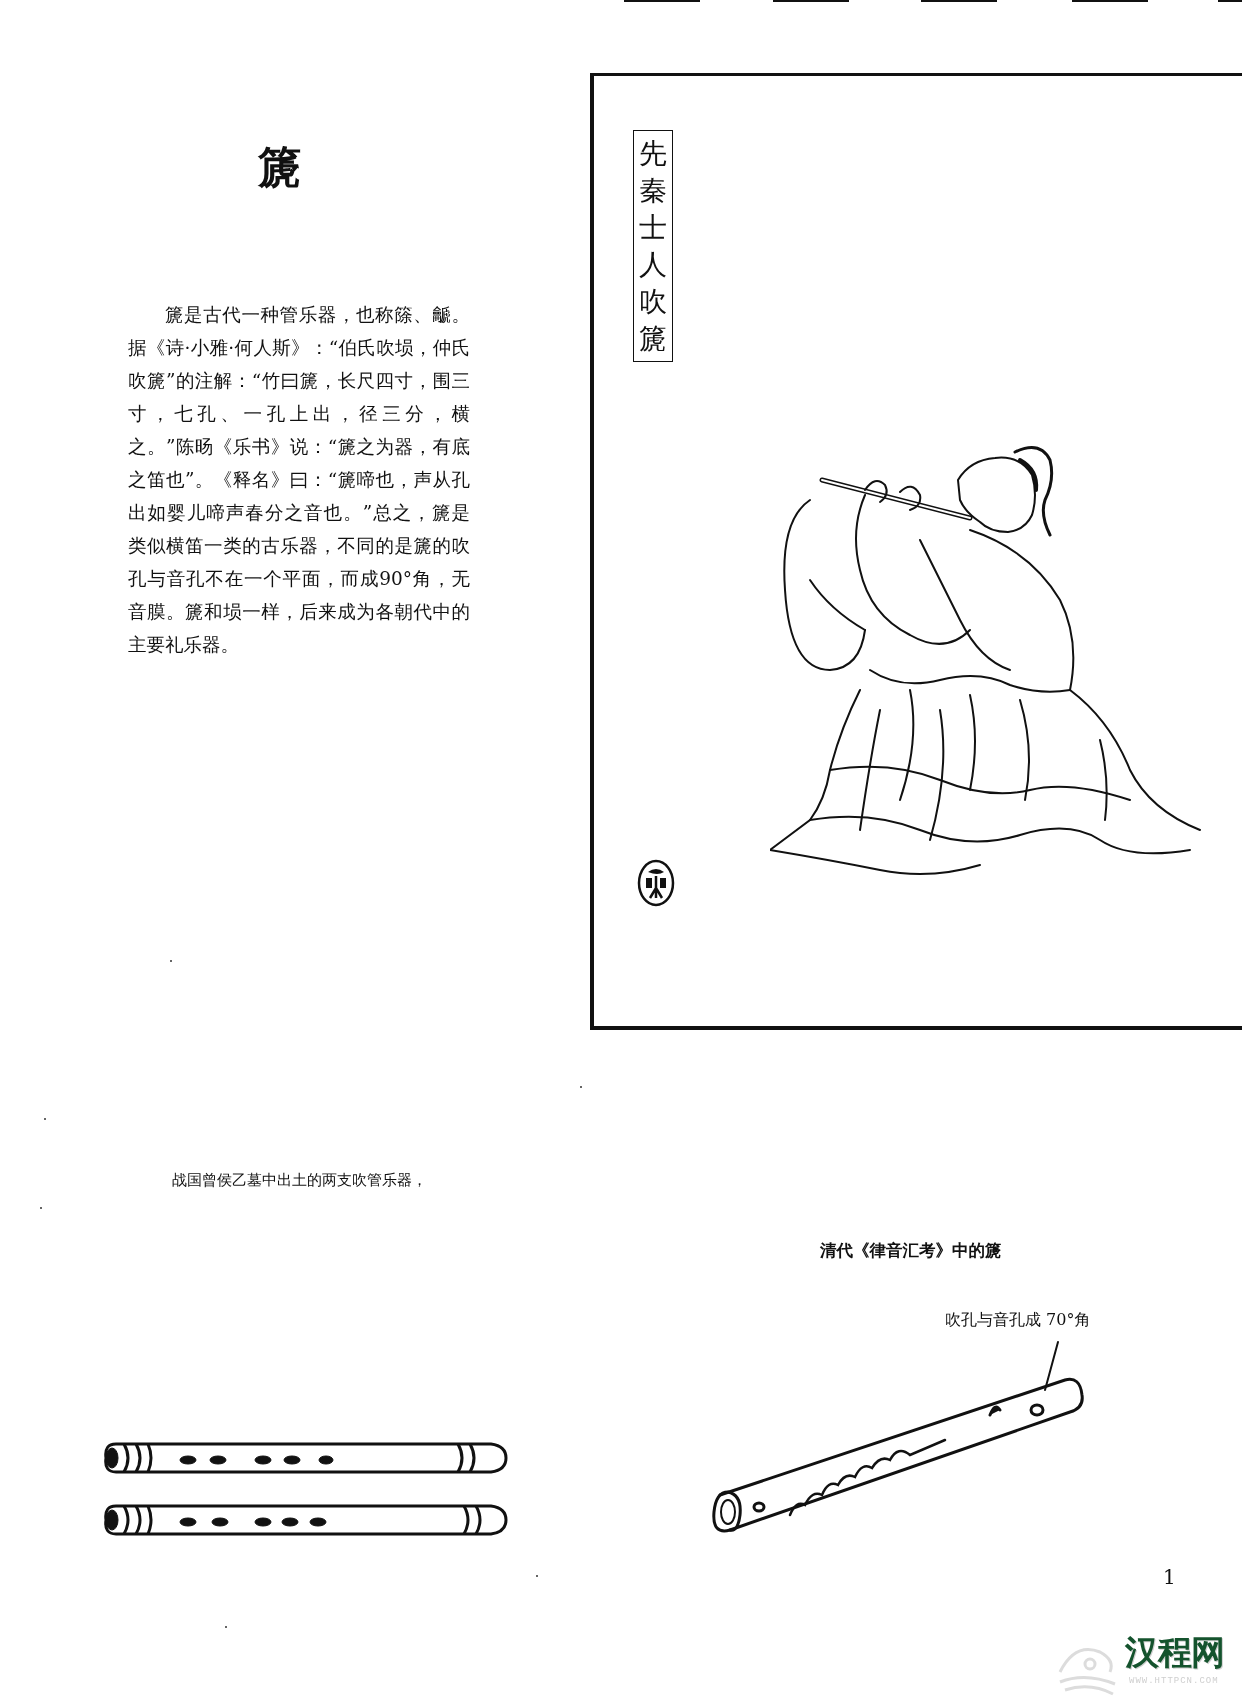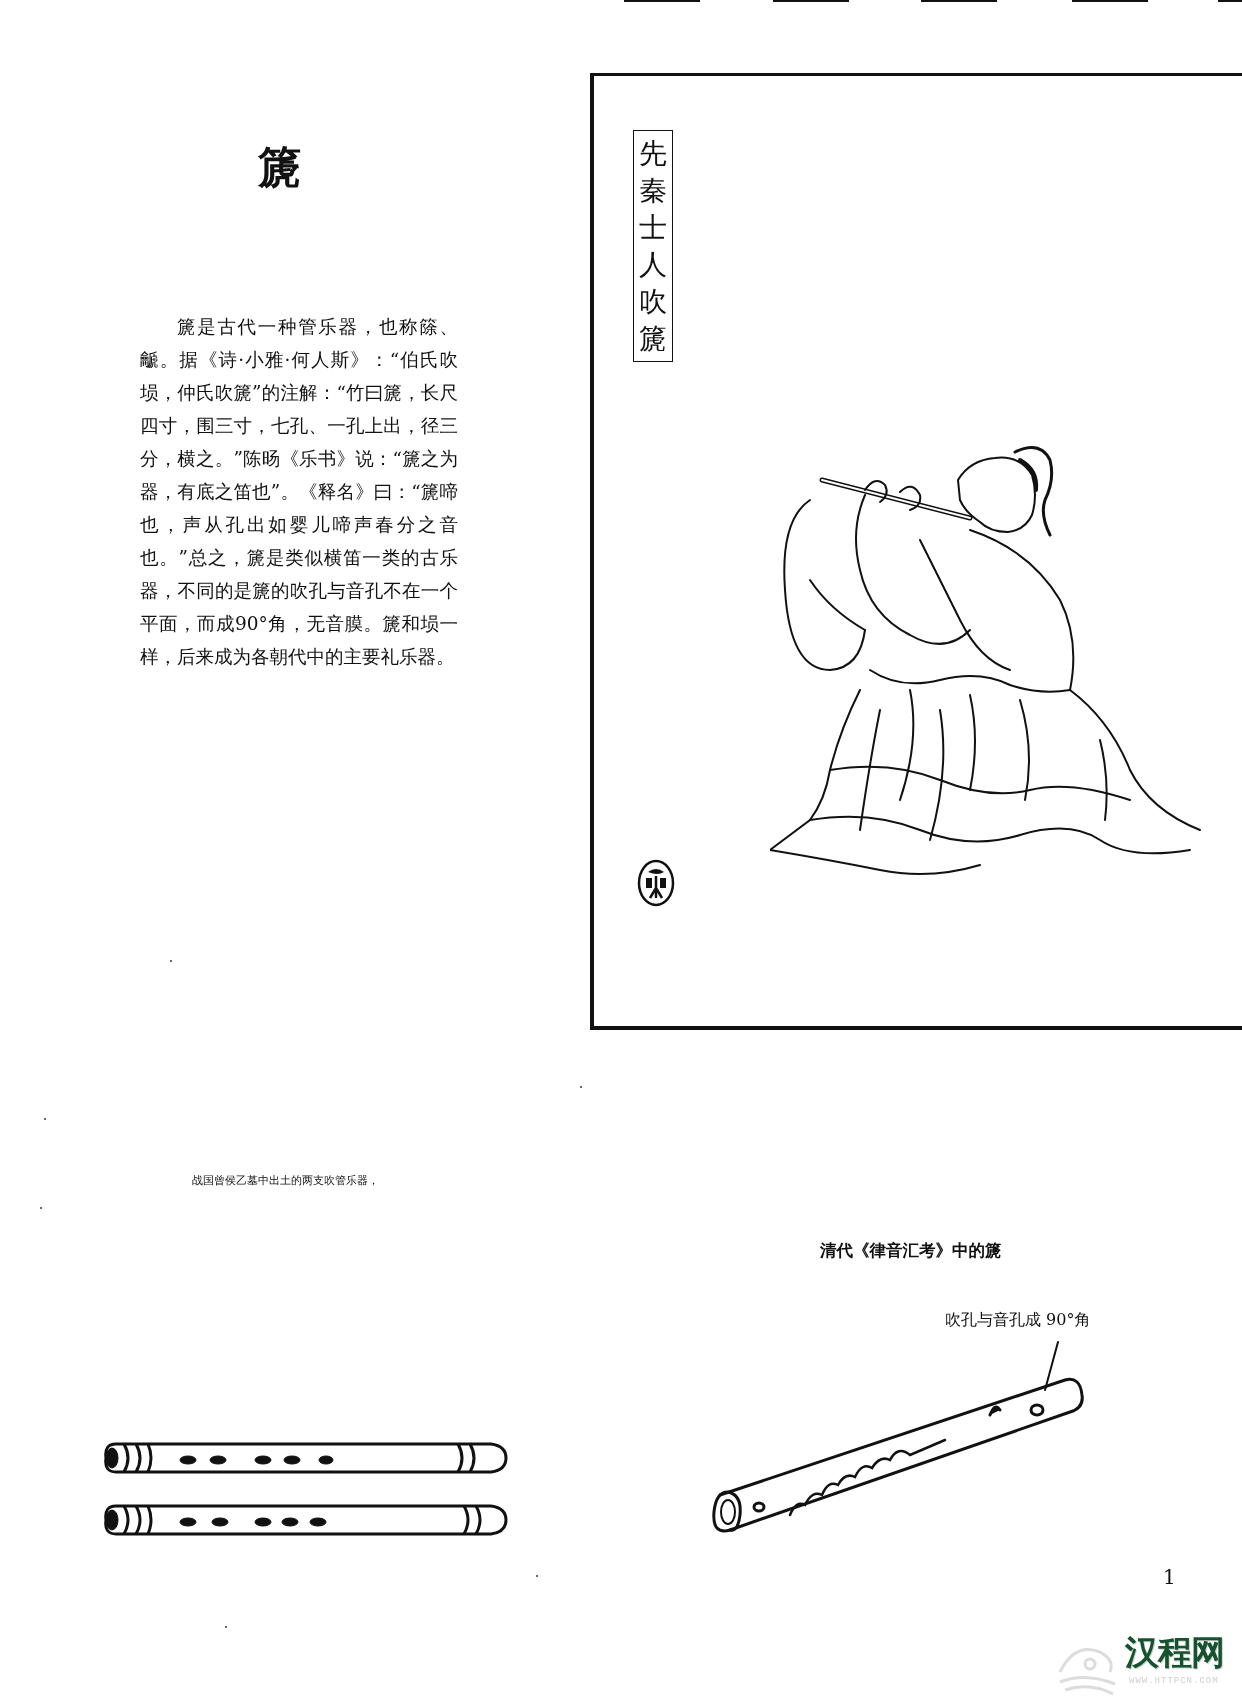--- a/index.html
+++ b/index.html
@@ -3,32 +3,32 @@
 <meta charset="utf-8">
 <style>
   html, body { margin:0; padding:0; background:#ffffff; }
   body { width:1242px; height:1708px; position:relative; overflow:hidden;
          font-family:"DejaVu Serif", serif; color:#111; }
   .top-rule { position:absolute; top:0; height:2px; background:#111; }
   .title { position:absolute; left:258px; top:138px; font-size:44px; font-weight:bold;
            font-family:"DejaVu Sans", sans-serif; letter-spacing:2px; }
   .body-text { position:absolute; left:128px; top:298px; width:342px;
                font-size:18.5px; line-height:33px; text-align:justify; }
-  .body-text p { margin:12px; text-indent:2em; }
+  .body-text p { margin:0; text-indent:2em; }
   .frame { position:absolute; left:590px; top:73px; width:660px; height:950px;
            border-left:4px solid #111; border-top:3px solid #111; border-bottom:4px solid #111; }
   .v-label { position:absolute; left:633px; top:130px; width:40px; height:232px;
              border:1.5px solid #111; display:flex; flex-direction:column;
              align-items:center; justify-content:space-around; padding:4px 0;
              box-sizing:border-box; font-size:28px; font-family:"DejaVu Serif", serif; }
   .v-label span { display:block; line-height:1; }
   .seal { position:absolute; left:636px; top:858px; width:40px; height:50px; }
   .figure { position:absolute; left:770px; top:440px; width:440px; height:470px; }
-  .caption-left { position:absolute; left:192px; top:1163px; width:340px;
-                  font-size:11px; line-height:35px; }
+  .caption-left { position:absolute; left:172px; top:1163px; width:340px;
+                  font-size:15px; line-height:35px; }
   .caption-left div { white-space:nowrap; }
   .caption-right { position:absolute; left:820px; top:1240px; font-size:16.5px; font-weight:bold; white-space:nowrap; }
   .annotation { position:absolute; left:945px; top:1310px; font-size:16px; white-space:nowrap; }
   .flutes { position:absolute; left:96px; top:1430px; width:420px; height:120px; }
   .chi { position:absolute; left:700px; top:1340px; width:420px; height:200px; }
   .page-num { position:absolute; left:1163px; top:1565px; font-size:20px; }
   .watermark { position:absolute; left:1055px; top:1628px; width:190px; height:75px; color:#e2e2e2; }
   .wm-text { position:absolute; left:70px; top:2px; font-size:34px; font-weight:bold; color:#14532d;
              font-family:"DejaVu Sans", sans-serif; letter-spacing:-1px;
              text-shadow:1px 1px 0 #d0d0d0; }
@@ -99,21 +99,21 @@
   <rect x="10" y="20" width="6" height="10" fill="#111"></rect>
   <rect x="24" y="20" width="6" height="10" fill="#111"></rect>
   <path d="M20 18 L20 40 M14 40 L20 30 L26 40" stroke="#111" stroke-width="2.5" fill="none"></path>
 </svg>
 
 <div class="caption-left">
   <div>战国曾侯乙墓中出土的两支吹管乐器，</div>
 </div>
 
 <div class="caption-right">清代《律音汇考》中的篪</div>
-<div class="annotation">吹孔与音孔成 90°角</div>
+<div class="annotation">吹孔与音孔成 70°角</div>
 
 <svg class="flutes" viewBox="0 0 420 120" fill="none" stroke="#111">
   <g>
     <path d="M10 28 Q8 14 20 14 L395 14 Q410 16 410 28 Q410 40 395 42 L20 42 Q8 42 10 28 Z" stroke-width="3"></path>
     <ellipse cx="16" cy="28" rx="6" ry="10" fill="#111"></ellipse>
     <path d="M28 14 Q36 28 28 42 M40 14 Q48 28 40 42 M52 14 Q58 28 52 42" stroke-width="3"></path>
     <path d="M362 14 Q370 28 362 42 M374 14 Q382 28 374 42" stroke-width="3"></path>
     <ellipse cx="92" cy="30" rx="8" ry="4" fill="#111"></ellipse>
     <ellipse cx="122" cy="30" rx="8" ry="4" fill="#111"></ellipse>
     <ellipse cx="167" cy="30" rx="8" ry="4" fill="#111"></ellipse>

